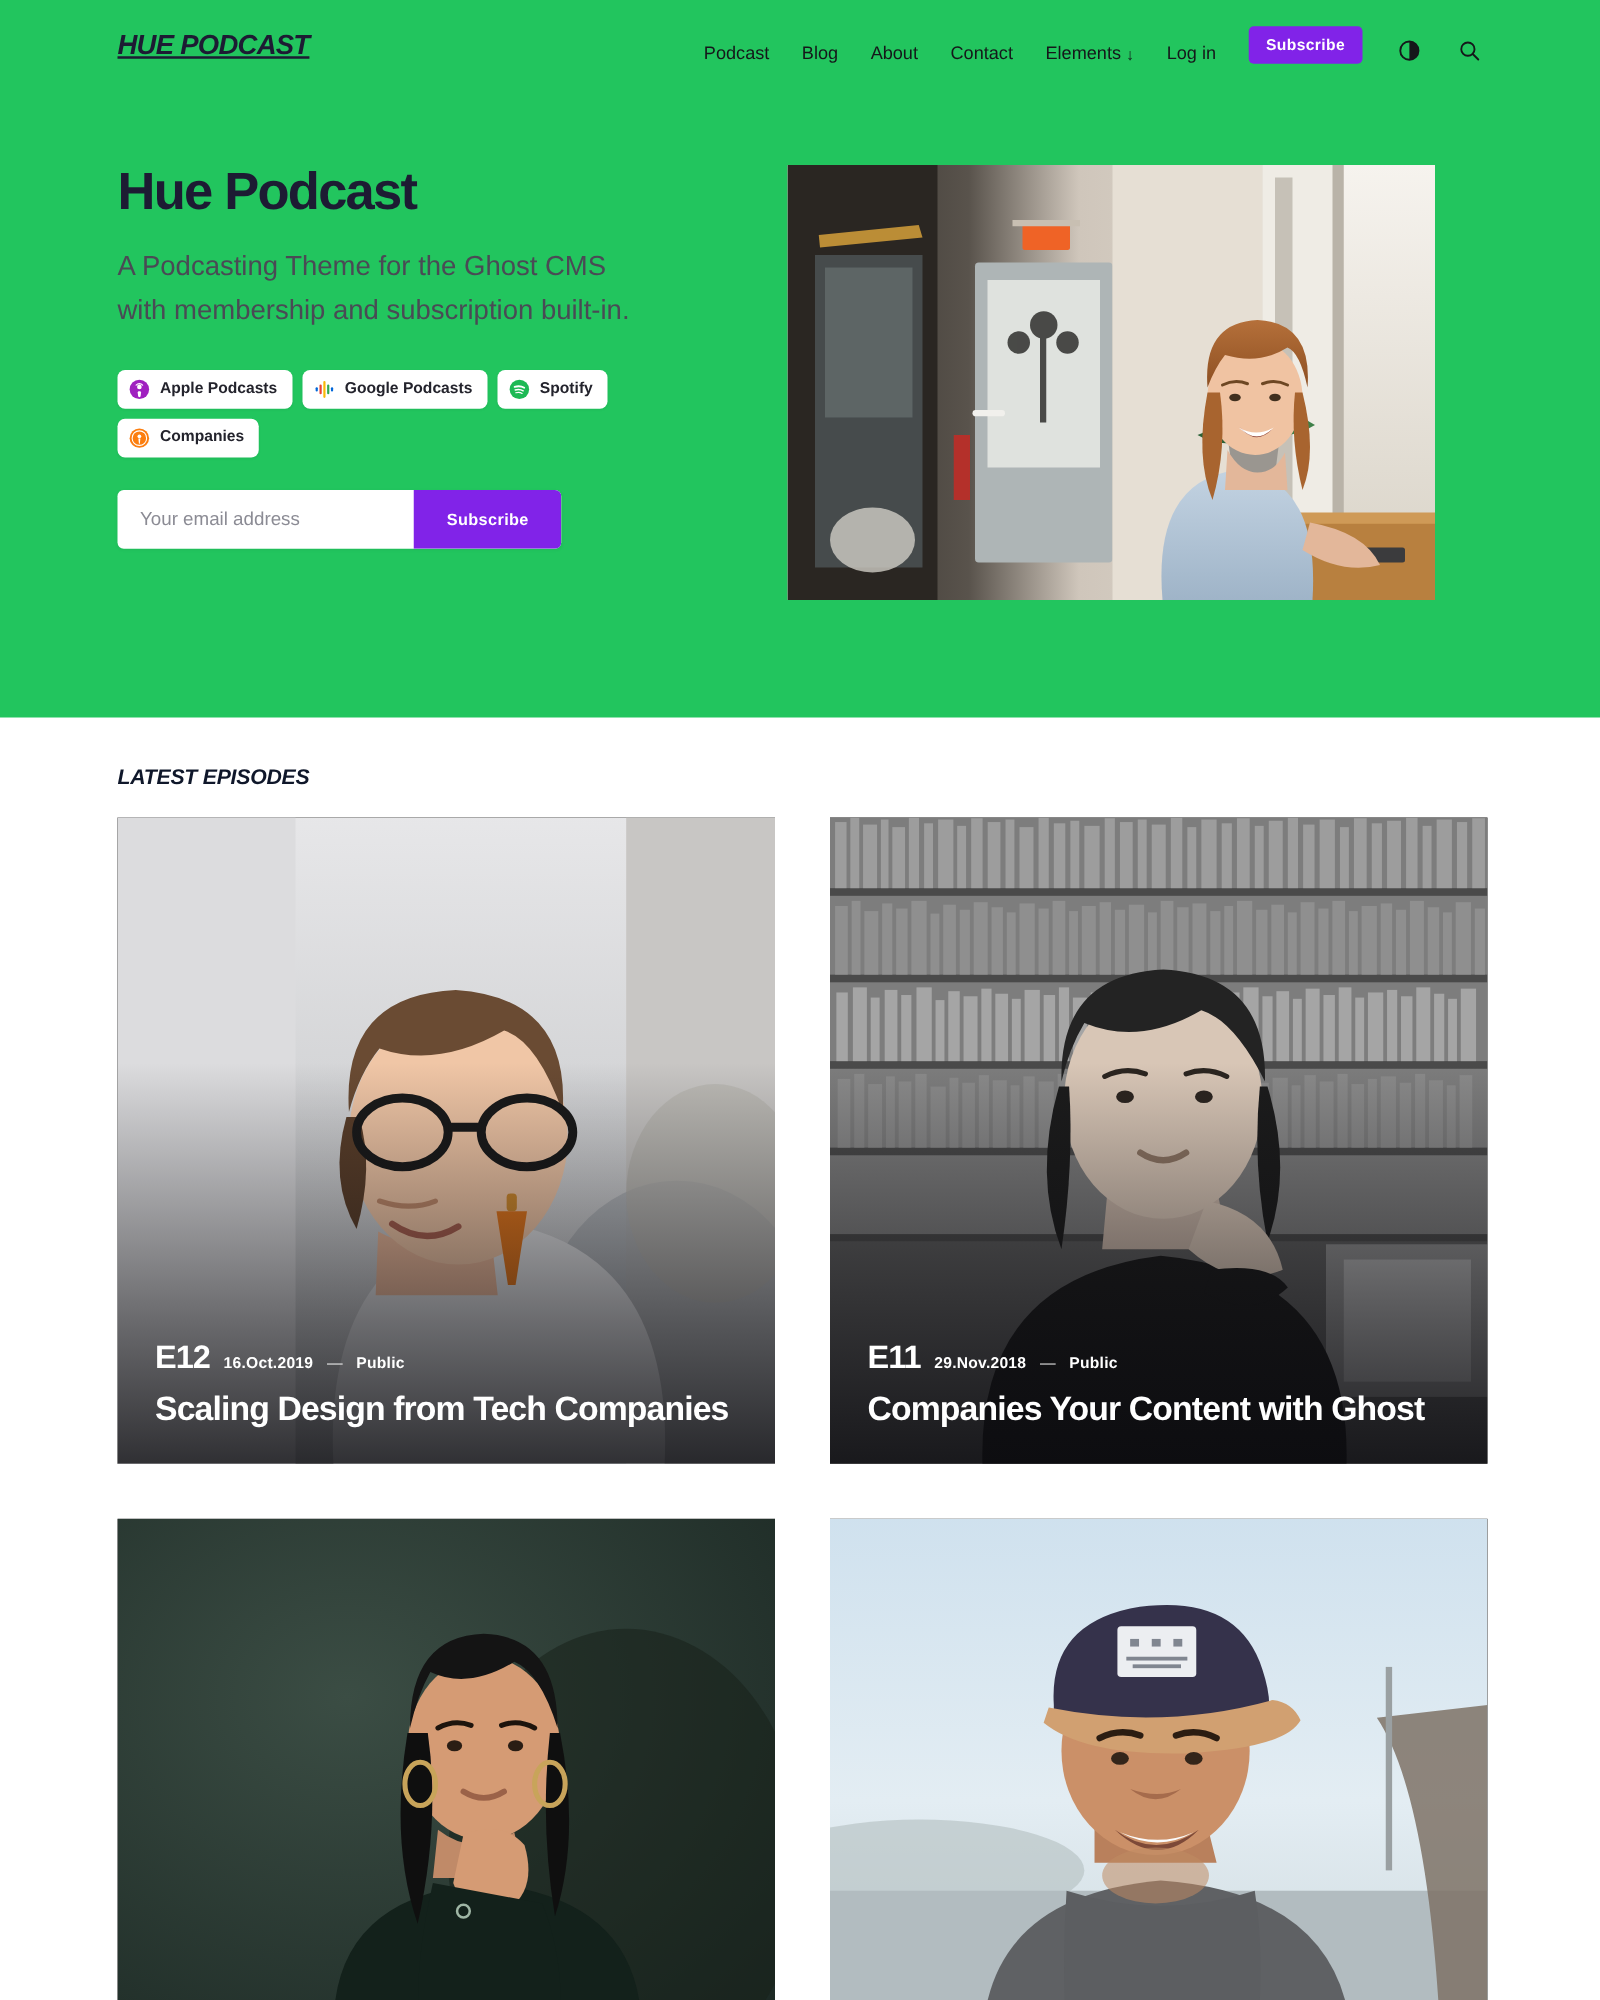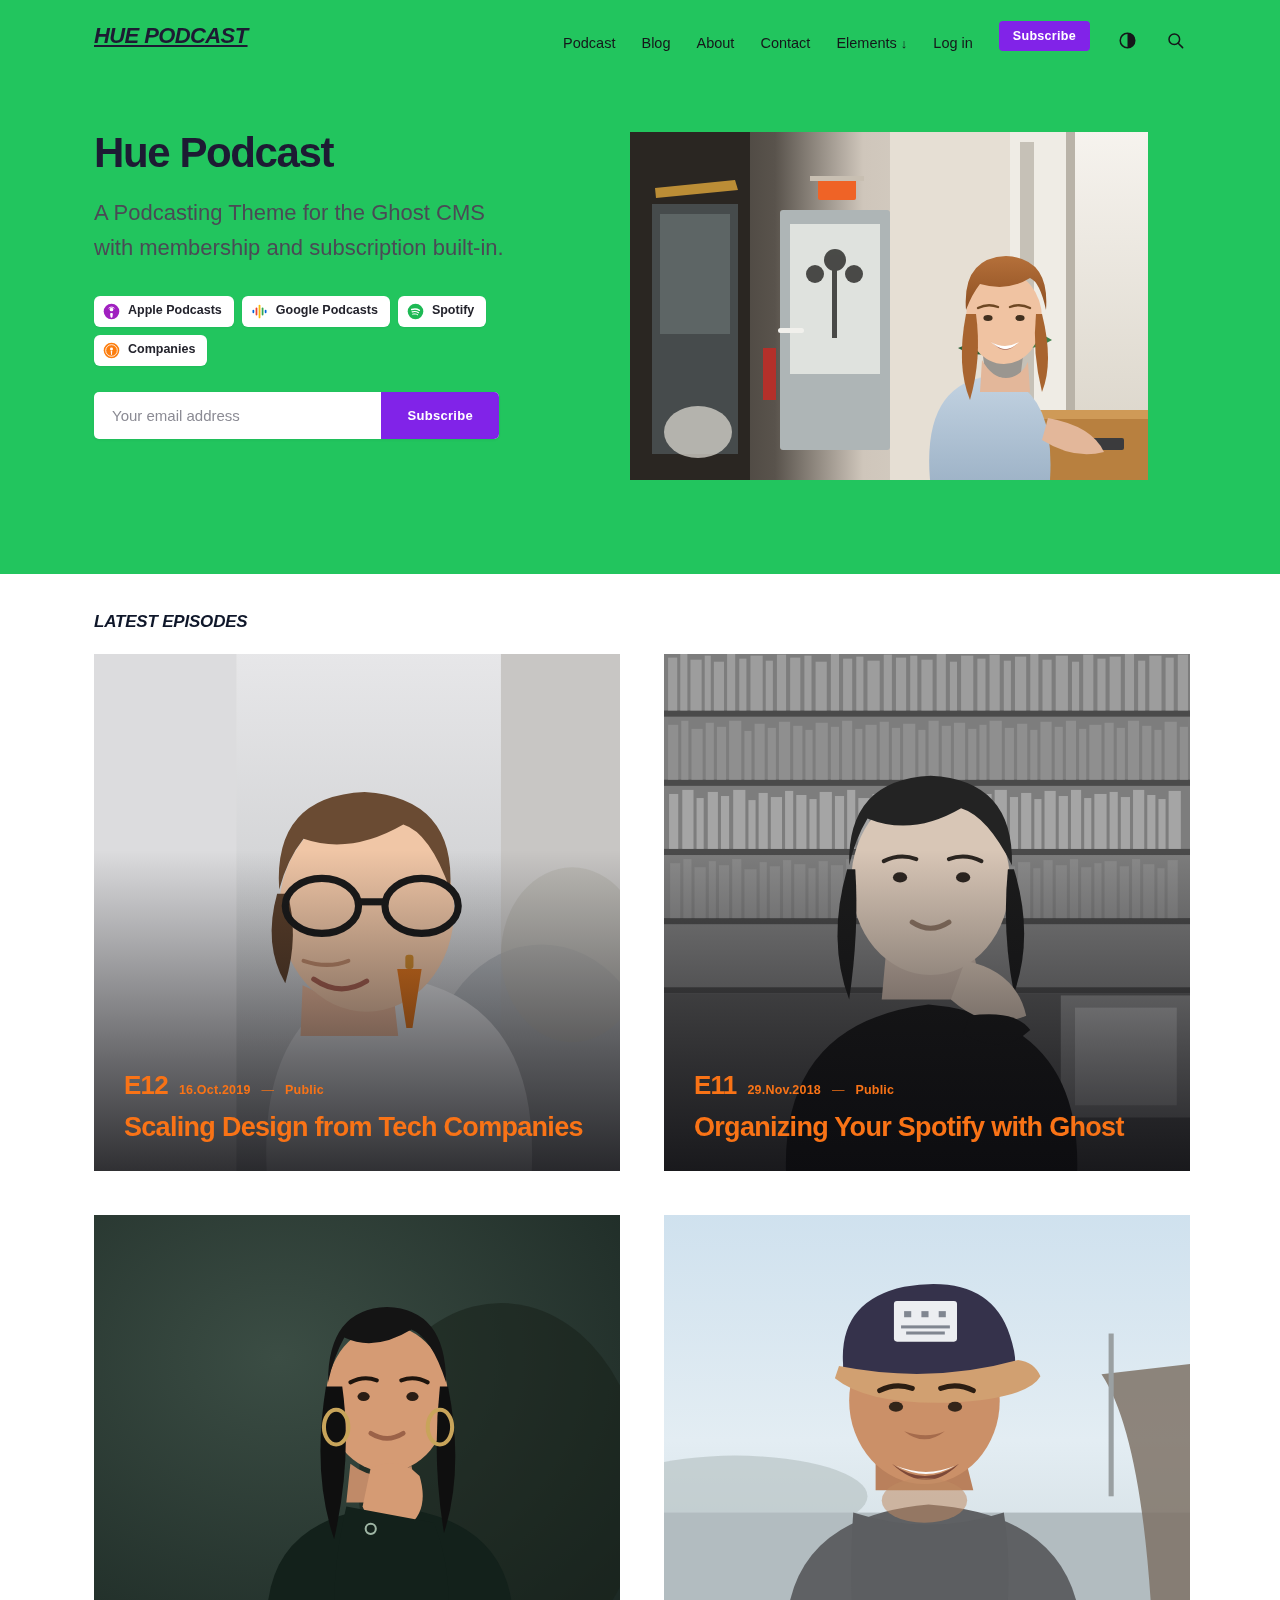--- a/index.html
+++ b/index.html
@@ -112,21 +112,21 @@
     color:#23232c;
     text-decoration:none;
     box-shadow:0 1px 2px rgba(0,0,0,.05);
     white-space:nowrap;
   }
   .pf-ico { width:17px; height:17px; flex:none; }
 
   .subscribe-form {
     margin-top:26px;
     display:flex;
-    width:405px;
+    width:355px;
     background:#ffffff;
     border-radius:5px;
     overflow:hidden;
     box-shadow:0 1px 3px rgba(0,0,0,.06);
   }
   .subscribe-form input {
     flex:1;
     border:none;
     outline:none;
     padding:0 18px;
@@ -189,21 +189,21 @@
   }
   .card .art { position:absolute; inset:0; }
   .card .art svg { width:100%; height:100%; display:block; }
   .card .shade {
     position:absolute; left:0; right:0; bottom:0; height:62%;
     background:linear-gradient(to top, rgba(10,10,14,.82) 0%, rgba(10,10,14,.55) 35%, rgba(10,10,14,0) 100%);
   }
   .card-content {
     position:absolute;
     left:30px; right:30px; bottom:26px;
-    color:#f97316;
+    color:#ffffff;
   }
   .meta { display:flex; align-items:baseline; gap:11px; margin-bottom:9px; }
   .meta .ep {
     font-size:26px;
     font-weight:700;
     letter-spacing:-.8px;
   }
   .meta .date { font-size:12.5px; font-weight:700; letter-spacing:.2px; }
   .meta .dash { font-size:12.5px; opacity:.85; }
   .meta .access { font-size:12.5px; font-weight:700; letter-spacing:.2px; }
@@ -638,21 +638,21 @@
             </svg>
           </div>
           <div class="shade"></div>
           <div class="card-content">
             <div class="meta">
               <span class="ep">E11</span>
               <span class="date">29.Nov.2018</span>
               <span class="dash">—</span>
               <span class="access">Public</span>
             </div>
-            <div class="card-title">Organizing Your Spotify with Ghost</div>
+            <div class="card-title">Companies Your Content with Ghost</div>
           </div>
         </a>
 
         <a href="#" class="card row2-card" style="height:410px;">
           <div class="art">
             <svg viewBox="0 0 517 410" preserveAspectRatio="xMidYMid slice">
               <defs>
                 <radialGradient id="c3bg" cx=".35" cy=".35" r=".85">
                   <stop offset="0" stop-color="#3b4d44"></stop>
                     <stop offset="1" stop-color="#1d2a25"></stop>

